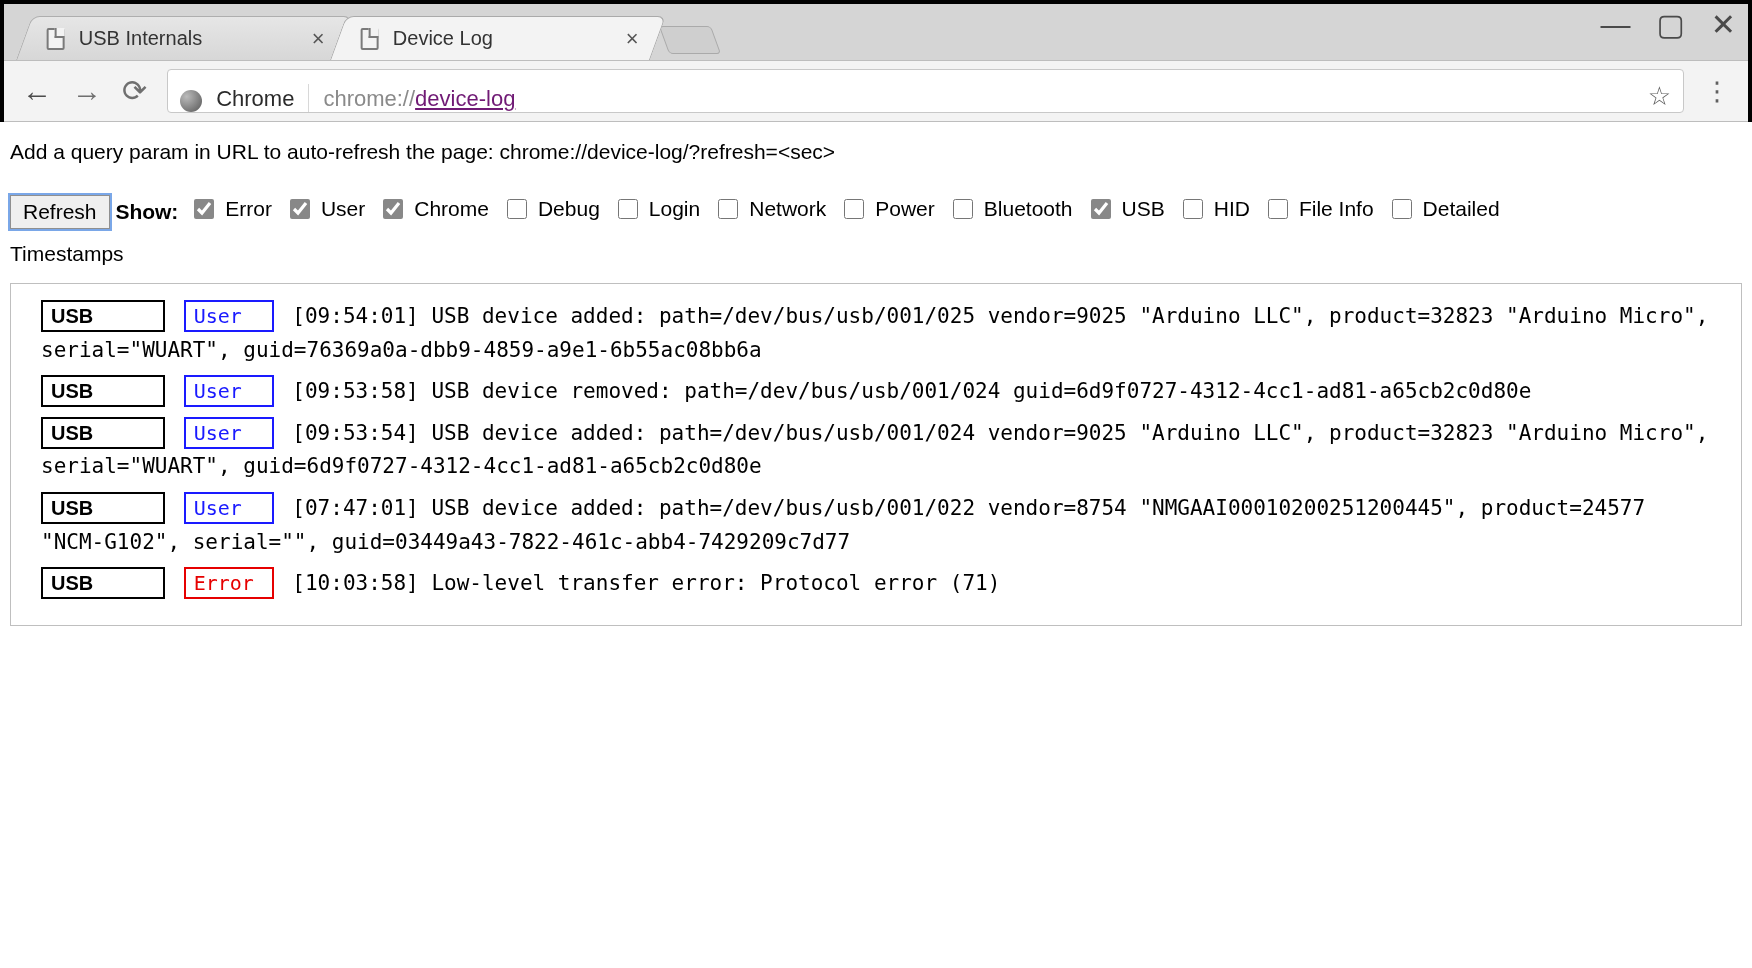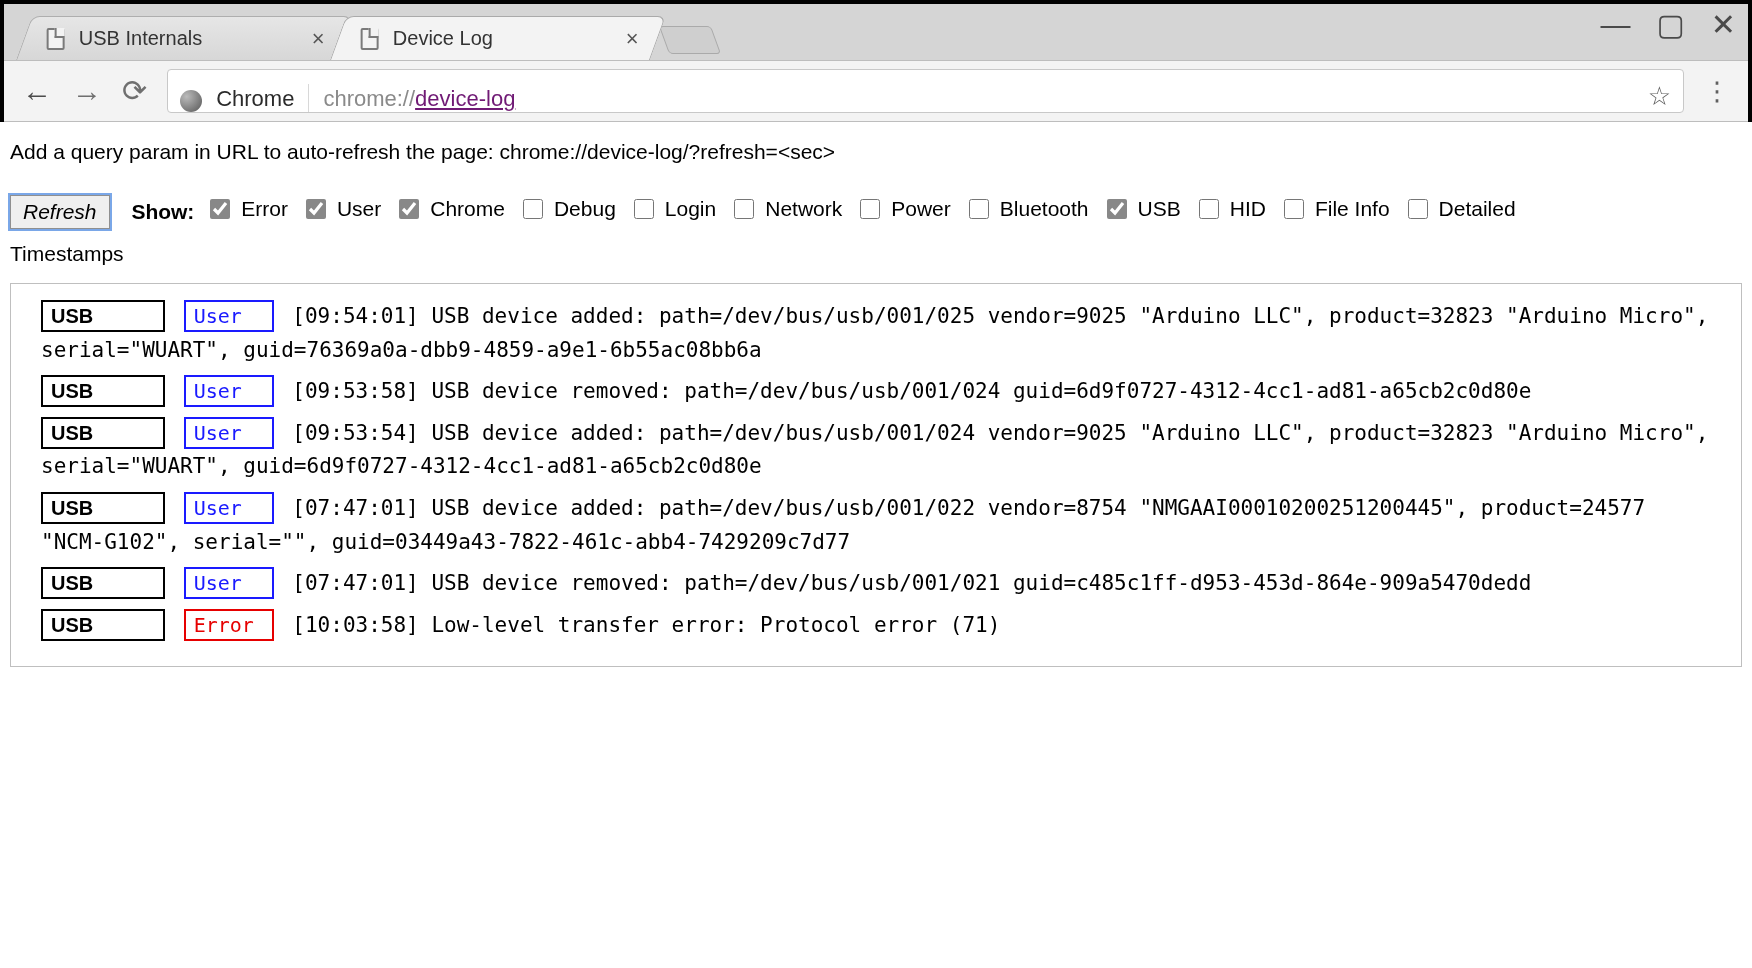--- a/index.html
+++ b/index.html
@@ -131,22 +131,20 @@
     margin-bottom: 8px;
   }
   .refresh-btn {
     font-size: 21px;
     padding: 4px 12px;
     background: #efefef;
     border: 1px solid #8f8f8f;
     outline: 2px solid #7aa7e8;
     outline-offset: 0;
     cursor: pointer;
-    margin-right: 16px;
-    font-style: italic;
   }
   .show-label { font-weight: bold; margin-right: 6px; }
   .chk {
     display: inline-flex;
     align-items: center;
     gap: 8px;
     margin-right: 14px;
     white-space: nowrap;
   }
   .chk input {
@@ -273,17 +271,16 @@
         </label></span>
     <br>
     <span>Timestamps</span>
   </div>
 
   <div class="log-box" id="log-host">
       <div class="entry"><span class="tag type">USB</span> <span class="tag level user">User</span> <span> [09:54:01] USB device added: path=/dev/bus/usb/001/025 vendor=9025 "Arduino LLC", product=32823 "Arduino Micro", serial="WUART", guid=76369a0a-dbb9-4859-a9e1-6b55ac08bb6a</span></div>
       <div class="entry"><span class="tag type">USB</span> <span class="tag level user">User</span> <span> [09:53:58] USB device removed: path=/dev/bus/usb/001/024 guid=6d9f0727-4312-4cc1-ad81-a65cb2c0d80e</span></div>
       <div class="entry"><span class="tag type">USB</span> <span class="tag level user">User</span> <span> [09:53:54] USB device added: path=/dev/bus/usb/001/024 vendor=9025 "Arduino LLC", product=32823 "Arduino Micro", serial="WUART", guid=6d9f0727-4312-4cc1-ad81-a65cb2c0d80e</span></div>
       <div class="entry"><span class="tag type">USB</span> <span class="tag level user">User</span> <span> [07:47:01] USB device added: path=/dev/bus/usb/001/022 vendor=8754 "NMGAAI00010200251200445", product=24577 "NCM-G102", serial="", guid=03449a43-7822-461c-abb4-7429209c7d77</span></div>
-      <div class="entry"><span class="tag type">USB</span> <span class="tag level user">User</span> <span> [07:47:01] USB device removed: path=/dev/bus/usb/001/021 guid=c485c1ff-d953-453d-864e-909a5470dedd</span></div>
       <div class="entry"><span class="tag type">USB</span> <span class="tag level error">Error</span> <span> [10:03:58] Low-level transfer error: Protocol error (71)</span></div>
     </div>
 
 </div>
 
 </body></html>

